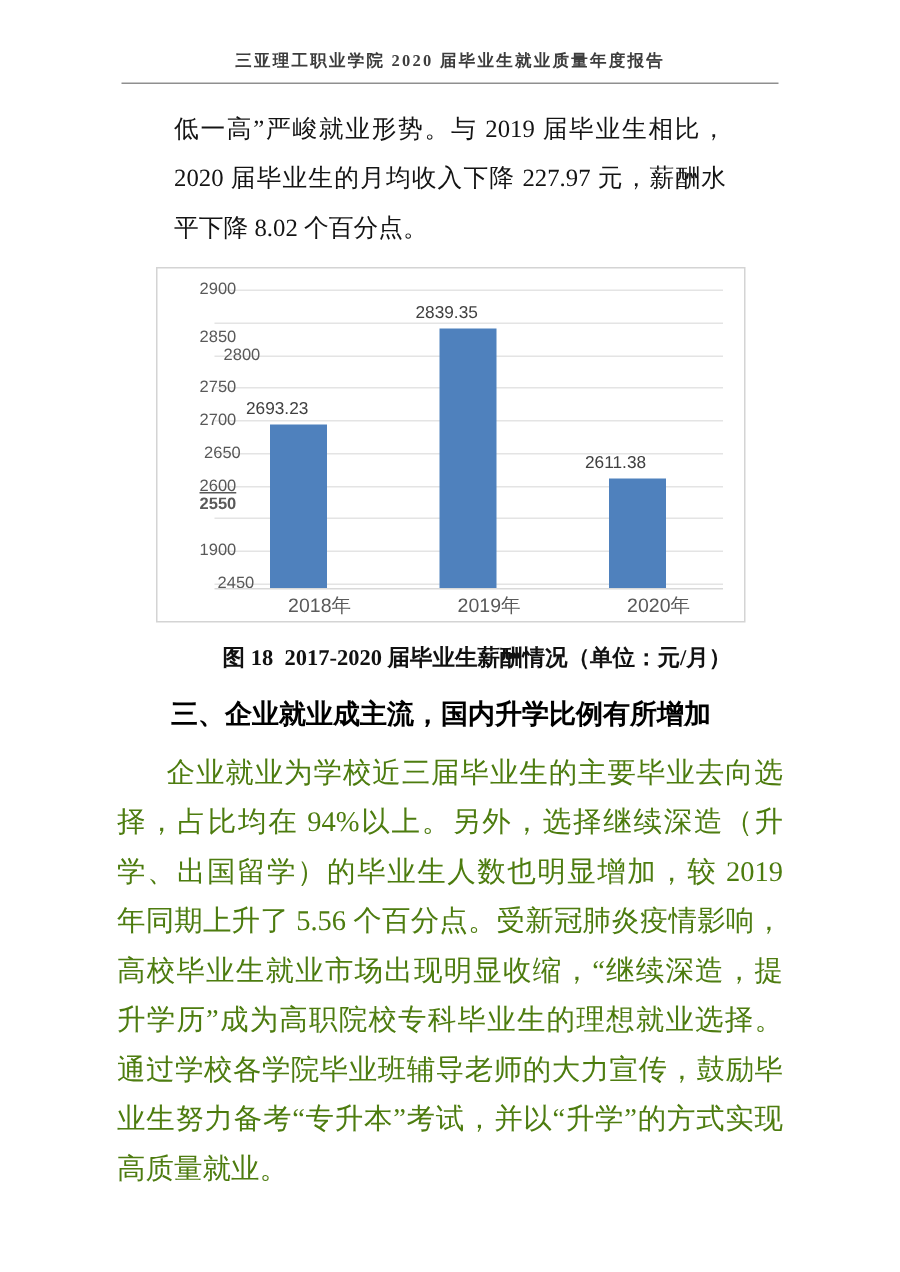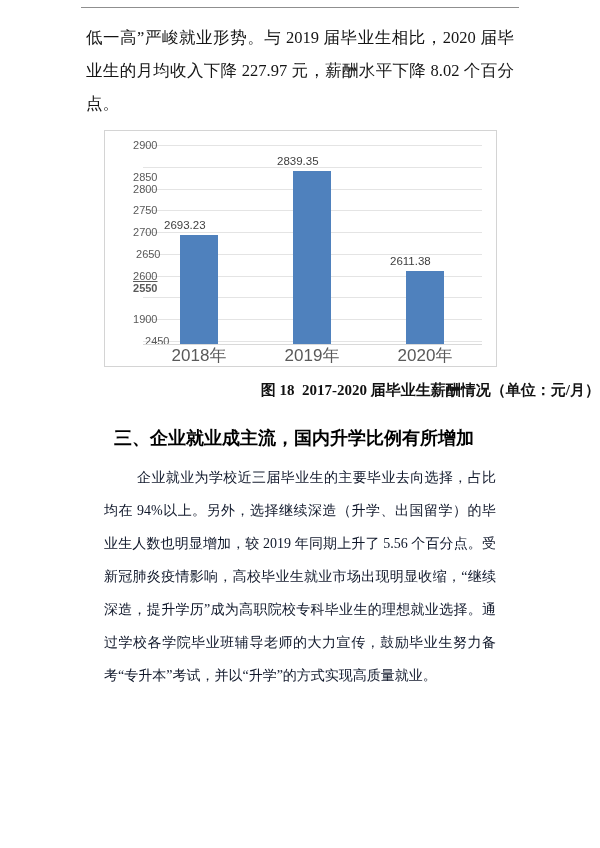--- a/index.html
+++ b/index.html
@@ -10,60 +10,61 @@
   }
   .doc-header {
     padding-top:33px; text-align:center;
     font-size:11px; font-weight:bold; color:#3d3d3d; letter-spacing:1.5px;
   }
   .header-rule {
     margin:7px auto 0; width:438px; height:0;
     border-top:1.5px solid #8f8f8f;
   }
   .para-intro {
-    margin:13px 86px 0; font-size:16.5px; line-height:33px;
+    margin:13px 116px 0; font-size:16.5px; line-height:33px;
     text-align:justify; color:#141414;
   }
   .chart-box {
     position:relative; margin:10px auto 0;
     width:391px; height:235px;
     border:1px solid #d4d4d4; background:#ffffff;
     font-family:"Liberation Sans", sans-serif;
   }
   .ct-grid { position:absolute; height:1px; background:#e4e4e4; }
   .ct-axis { position:absolute; height:1px; background:#d9d9d9; }
   .ct-tick { position:absolute; text-align:right; font-size:11px; color:#595959; line-height:14px;padding-left:20px; }
   .ct-bar  { position:absolute; }
   .ct-val  { position:absolute; text-align:left; font-size:11.5px; color:#404040; line-height:14px; }
-  .ct-cat  { position:absolute; text-align:center; font-size:17px; color:#595959; line-height:14px; }
+  .ct-cat  { position:absolute; text-align:right; font-size:13px; color:#595959; line-height:14px; }
   .fig-caption {
-    margin-top:14px; text-align:right;
+    margin-top:14px; text-align:center;
     font-size:15px; font-weight:bold; color:#111111;
     white-space:pre-wrap;
     padding-left:36px;
   }
   .section-heading {
-    margin:26px 78px 0; padding-left:36px;
+    margin:16px 78px 0; padding-left:36px;
     font-family:Liberation Sans, sans-serif;
     font-size:18px; font-weight:bold; color:#000000;
   }
   .para-body {
-    margin:11px 104px 0; font-size:14px; line-height:33px;
-    text-align:justify; text-indent:33px; color:#0f172a;
+    margin:11px 78px 0; font-size:19px; line-height:33px;
+    text-align:justify; text-indent:33px; color:#4d7c0f;
   }
   .footer-pn {
     position:absolute; left:0; right:0; top:780px;
     text-align:center; font-size:10.5px; color:#3a3a5a;
   }
 </style>
 </head>
 <body>
 
 <div class="page">
 
+  <div class="doc-header">三亚理工职业学院 2020 届毕业生就业质量年度报告</div>
 
   <div class="header-rule"></div>
 
   <div class="para-intro">低一高”严峻就业形势。与 2019 届毕业生相比，2020 届毕业生的月均收入下降 227.97 元，薪酬水平下降 8.02 个百分点。</div>
 
   <div class="chart-box">
       <div class="ct-grid" style="left: 38px; top: 210px; width: 339px; background: rgb(228, 228, 228);"></div>
       <div class="ct-tick" style="left: 12px; top: 203px; width: 33px; color: rgb(89, 89, 89);">2450</div>
       <div class="ct-grid" style="left: 38px; top: 188.222px; width: 339px; background: rgb(228, 228, 228);"></div>
       <div class="ct-tick" style="left: 0px; top: 181.222px; width: 33px; color: rgb(89, 89, 89);">1900</div>
@@ -71,21 +72,21 @@
       <div class="ct-tick" style="left: 0px; top: 150px; width: 33px; color: rgb(89, 89, 89); font-weight: bold;">2550</div>
       <div class="ct-grid" style="left: 38px; top: 144.667px; width: 339px; background: rgb(228, 228, 228);"></div>
       <div class="ct-tick" style="left: 0px; top: 137.667px; width: 33px; color: rgb(89, 89, 89); text-decoration: underline;">2600</div>
       <div class="ct-grid" style="left: 38px; top: 122.889px; width: 339px; background: rgb(228, 228, 228);"></div>
       <div class="ct-tick" style="left: 3px; top: 115.889px; width: 33px; color: rgb(89, 89, 89);">2650</div>
       <div class="ct-grid" style="left: 38px; top: 101.111px; width: 339px; background: rgb(228, 228, 228);"></div>
       <div class="ct-tick" style="left: 0px; top: 94.1111px; width: 33px; color: rgb(89, 89, 89);">2700</div>
       <div class="ct-grid" style="left: 38px; top: 79.3333px; width: 339px; background: rgb(228, 228, 228);"></div>
       <div class="ct-tick" style="left: 0px; top: 72.3333px; width: 33px; color: rgb(89, 89, 89);">2750</div>
       <div class="ct-grid" style="left: 38px; top: 57.5556px; width: 339px; background: rgb(228, 228, 228);"></div>
-      <div class="ct-tick" style="left: 0px; top: 50.5556px; width: 33px; color: rgb(89, 89, 89);">2800</div>
+      <div class="ct-tick" style="left: 16px; top: 50.5556px; width: 33px; color: rgb(89, 89, 89);">2800</div>
       <div class="ct-grid" style="left: 38px; top: 35.7778px; width: 339px; background: rgb(228, 228, 228);"></div>
       <div class="ct-tick" style="left: 0px; top: 39px; width: 33px; color: rgb(89, 89, 89);">2850</div>
       <div class="ct-grid" style="left: 38px; top: 14px; width: 339px; background: rgb(228, 228, 228);"></div>
       <div class="ct-tick" style="left: 0px; top: 7px; width: 33px; color: rgb(89, 89, 89);">2900</div>
       <div class="ct-axis" style="left: 38px; top: 213px; width: 339px;"></div>
       <div class="ct-bar" style="left: 75.5px; top: 104.06px; width: 38px; height: 108.94px; background: rgb(79, 129, 189);"></div>
       <div class="ct-val" style="left: 59.5px; top: 87.0598px; width: 70px;">2693.23</div>
       <div class="ct-cat" style="left: 59.5px; top: 218px; width: 70px;">2018年</div>
       <div class="ct-bar" style="left: 188.5px; top: 40.4164px; width: 38px; height: 172.584px; background: rgb(79, 129, 189);"></div>
       <div class="ct-val" style="left: 172.5px; top: 23.4164px; width: 70px;">2839.35</div>

